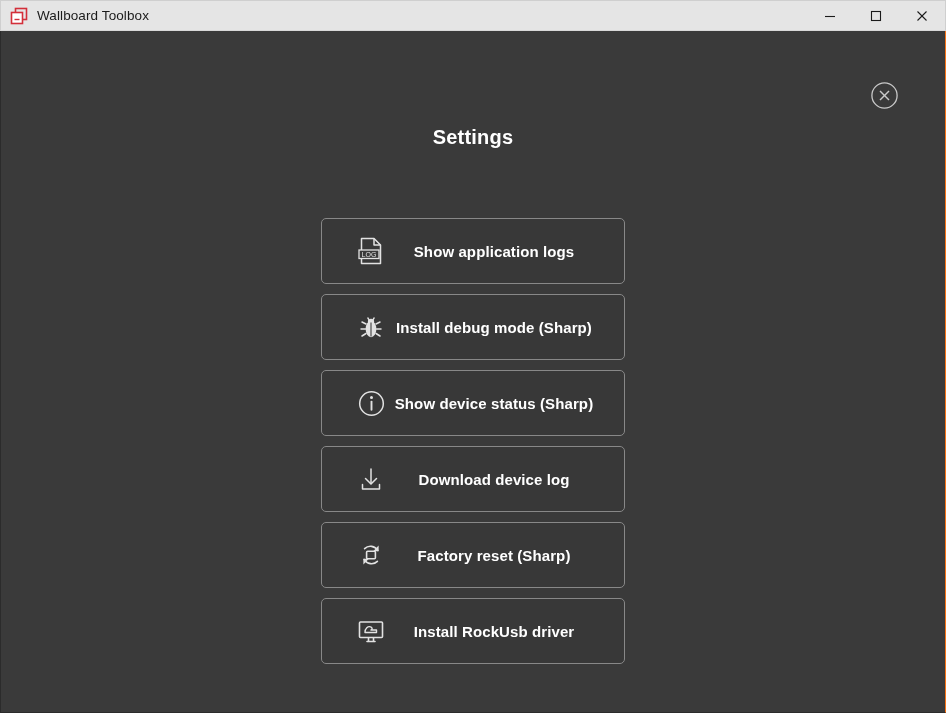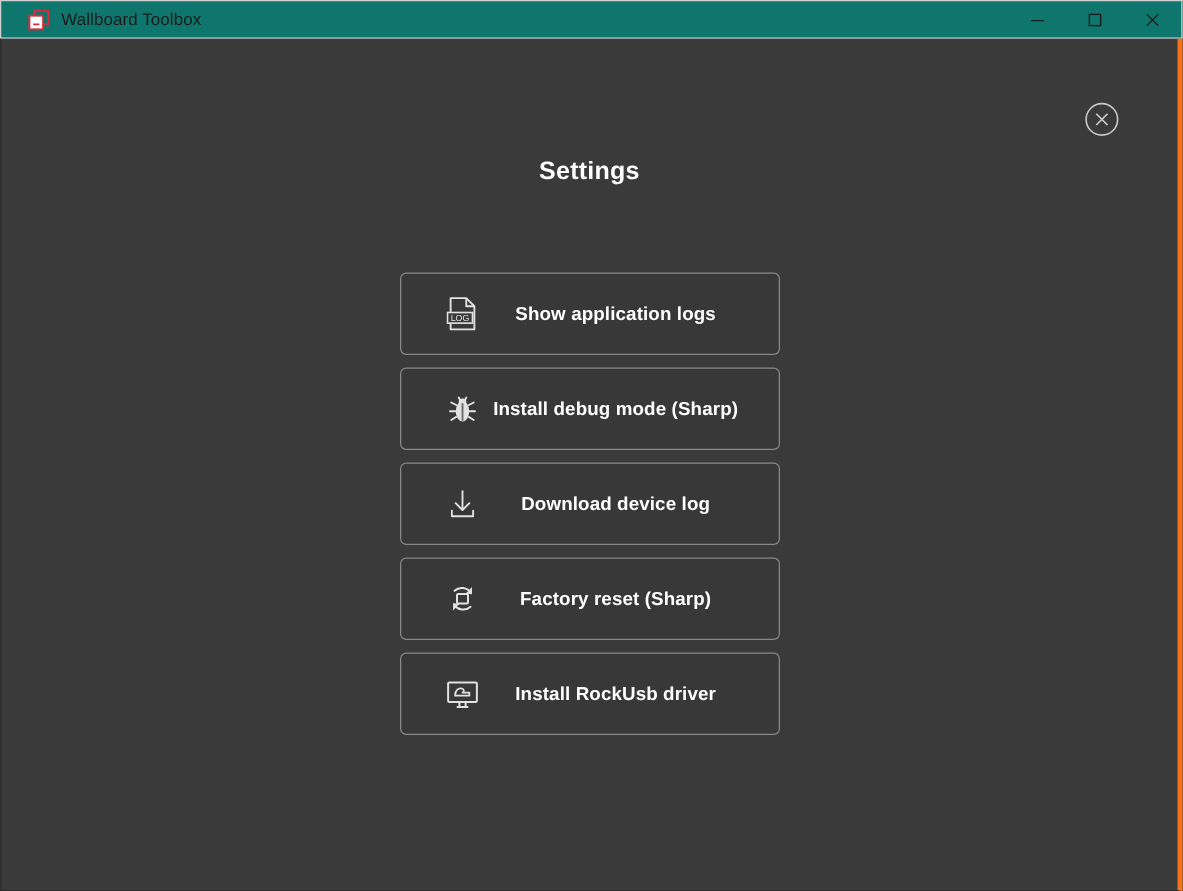--- a/index.html
+++ b/index.html
@@ -21,29 +21,28 @@
     box-sizing: border-box;
     background: #3a3a3a;
     display: flex;
     flex-direction: column;
   }
 
   
   .titlebar {
     height: 31px;
     min-height: 31px;
-    background: #0f766e;
+    background: #e5e5e5;
     border-bottom: 1px solid #d8d8d8;
     display: flex;
     align-items: center;
     box-sizing: border-box;
     border-top: 1px solid #cfcfcf;
     border-left: 1px solid #cfcfcf;
     border-right: 1px solid #cfcfcf;
-    padding-left: 12px;
   }
   .titlebar-icon {
     width: 22px;
     height: 22px;
     margin-left: 7px;
     margin-right: 7px;
     display: flex;
     align-items: center;
     justify-content: center;
     flex: 0 0 auto;
@@ -69,21 +68,21 @@
     background: transparent;
   }
   .winbtn svg { display: block; }
 
   
   .content {
     position: relative;
     flex: 1 1 auto;
     background: #3a3a3a;
     border-left: 1px solid #2b2b2b;
-    border-right: 4px solid #f97316;
+    border-right: 1px solid #f97316;
     border-bottom: 1px solid #2b2b2b;
     box-sizing: border-box;
     overflow: hidden;
   }
 
   .close-circle {
     position: absolute;
     top: 50px;
     right: 46px;
     width: 29px;
@@ -227,20 +226,30 @@
               <line x1="16" y1="5" x2="14.5" y2="8"></line>
             </g>
             <ellipse cx="13" cy="16" rx="5.4" ry="8.2" fill="#e2e2e2"></ellipse>
             <ellipse cx="13" cy="8.6" rx="3.1" ry="2.8" fill="#e2e2e2"></ellipse>
             <line x1="13" y1="9.5" x2="13" y2="23.5" stroke="#6a6a6a" stroke-width="1.5"></line>
           </svg>
         </span>
         <span class="btn-label">Install debug mode (Sharp)</span>
       </div>
 
+      <div class="action-button">
+        <span class="btn-icon">
+          <svg width="27" height="27" viewBox="0 0 27 27">
+            <circle cx="13.5" cy="13.5" r="11.8" fill="none" stroke="#e2e2e2" stroke-width="1.5"></circle>
+            <circle cx="13.5" cy="7.6" r="1.5" fill="#e2e2e2"></circle>
+            <line x1="13.5" y1="11.6" x2="13.5" y2="19.8" stroke="#e2e2e2" stroke-width="1.9" stroke-linecap="round"></line>
+          </svg>
+        </span>
+        <span class="btn-label">Show device status (Sharp)</span>
+      </div>
 
       <div class="action-button">
         <span class="btn-icon">
           <svg width="26" height="28" viewBox="0 0 26 28">
             <g stroke="#e2e2e2" stroke-width="1.5" fill="none" stroke-linecap="round" stroke-linejoin="round">
               <line x1="13" y1="4" x2="13" y2="18.5"></line>
               <path d="M7.5 13.5 L13 19 L18.5 13.5"></path>
               <path d="M4.5 19.5 V24 H21.5 V19.5"></path>
             </g>
           </svg>

